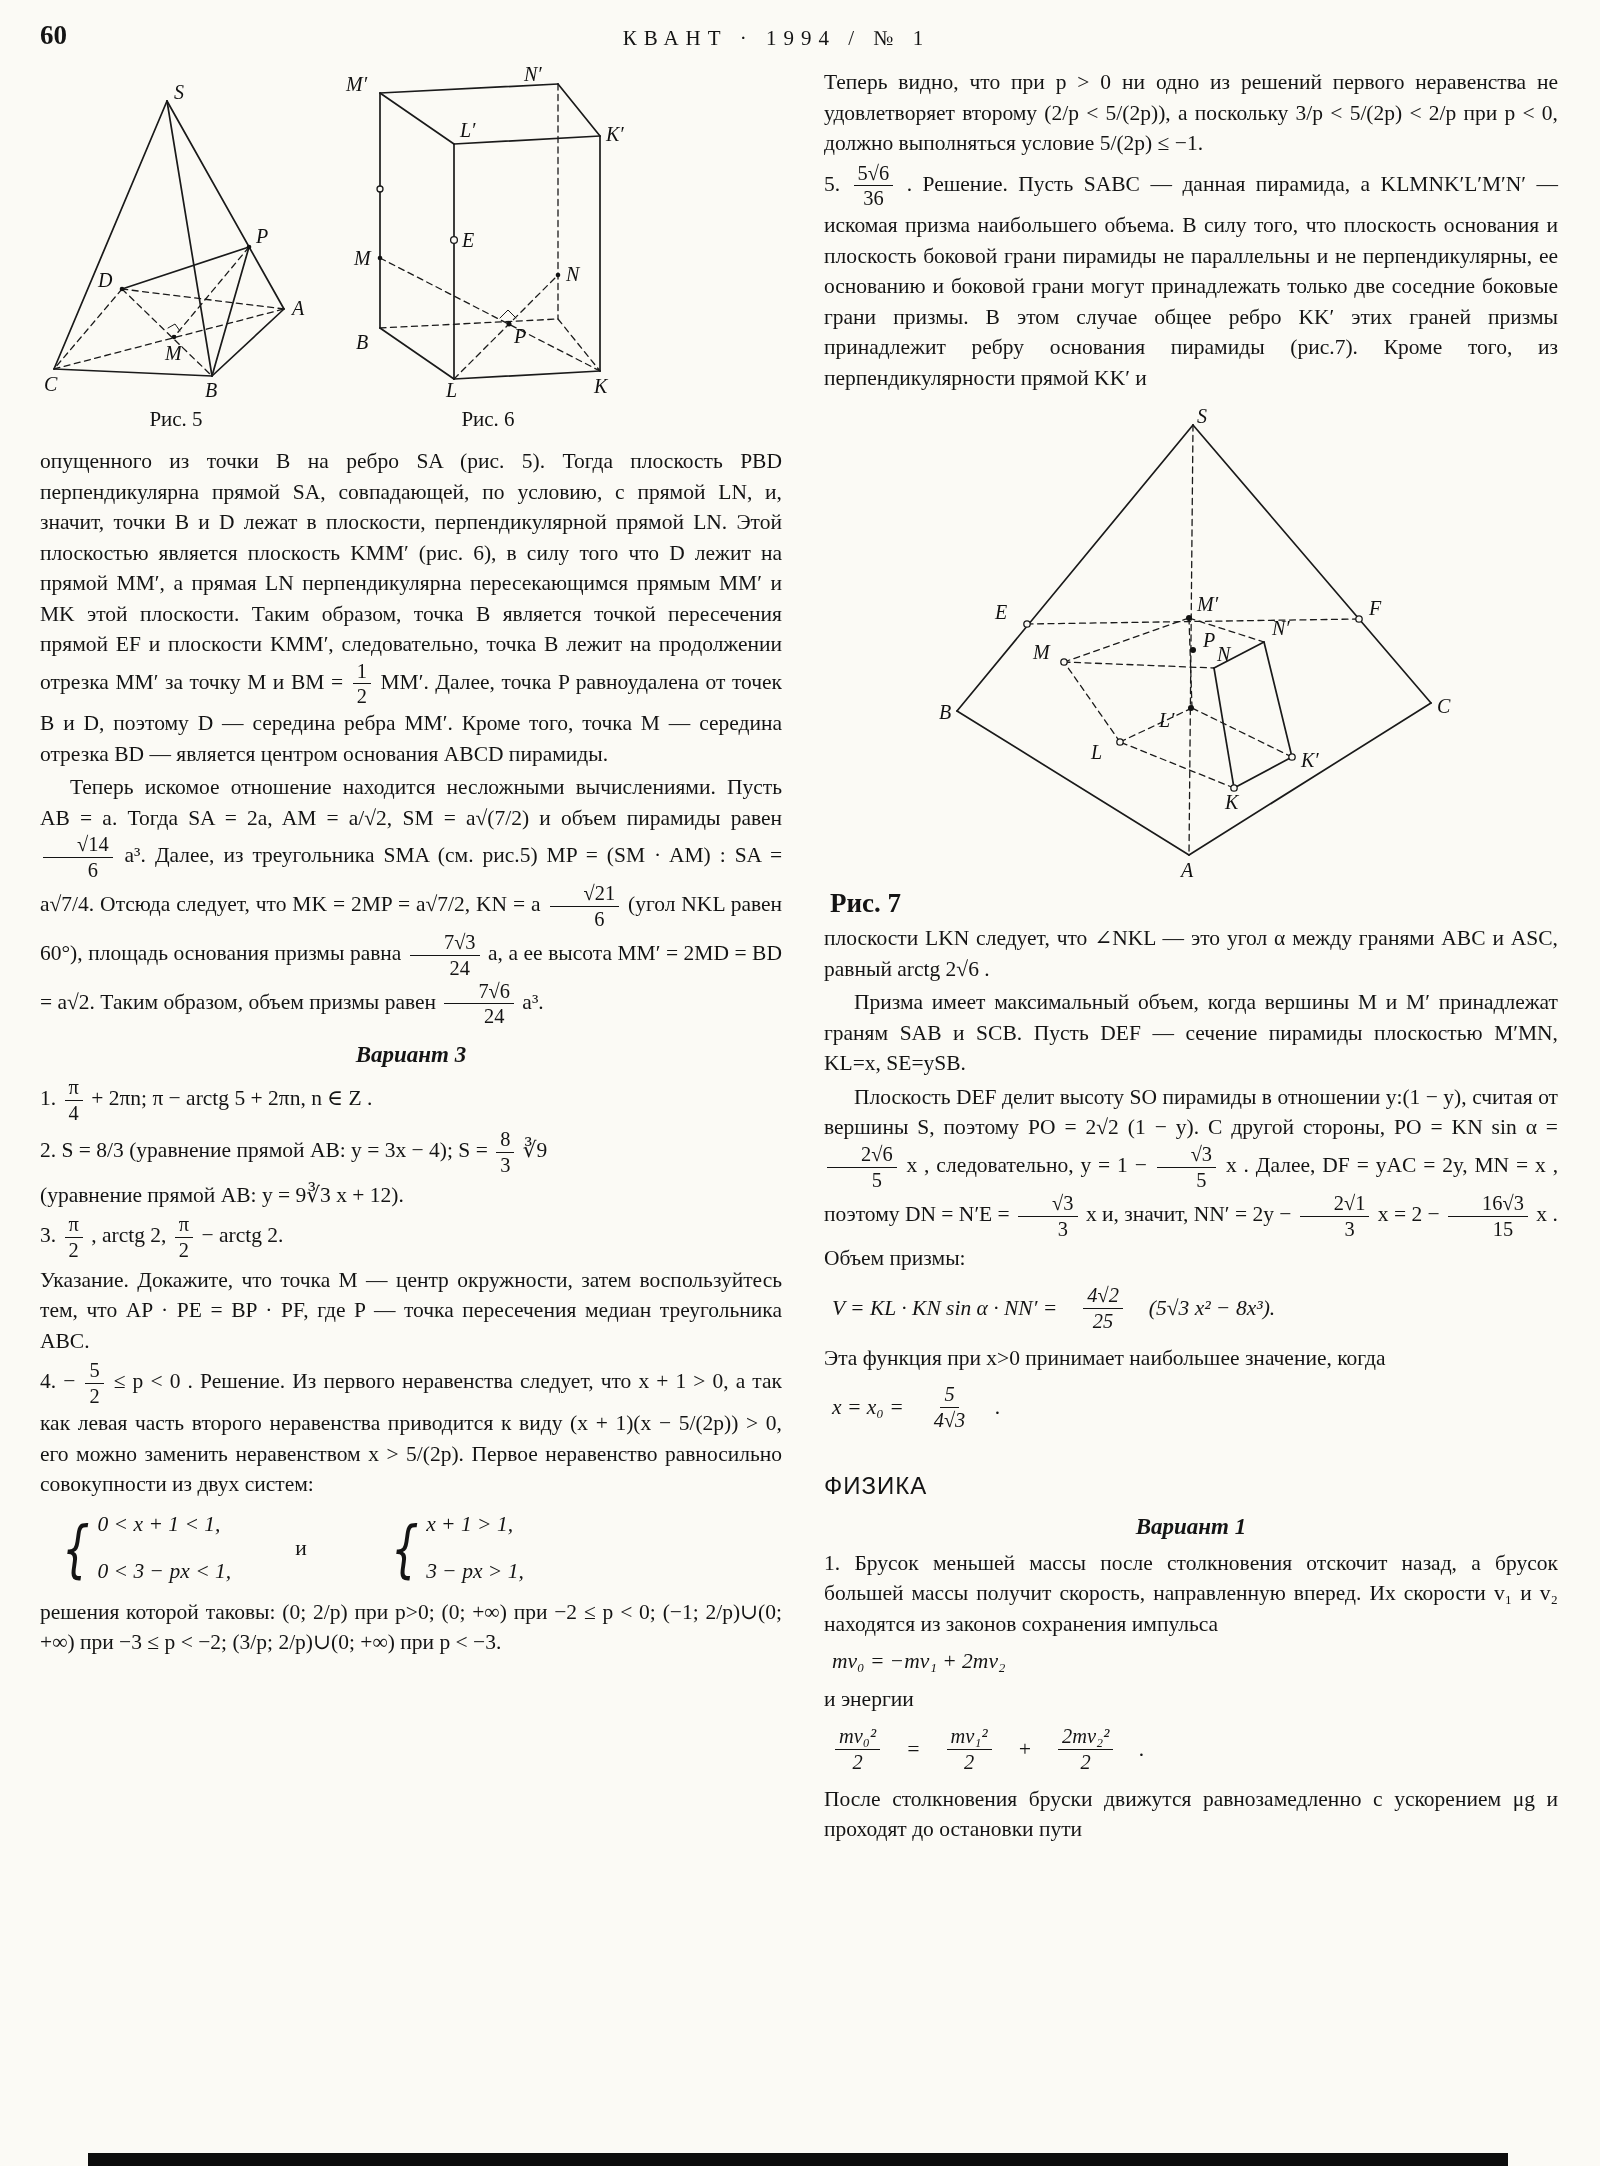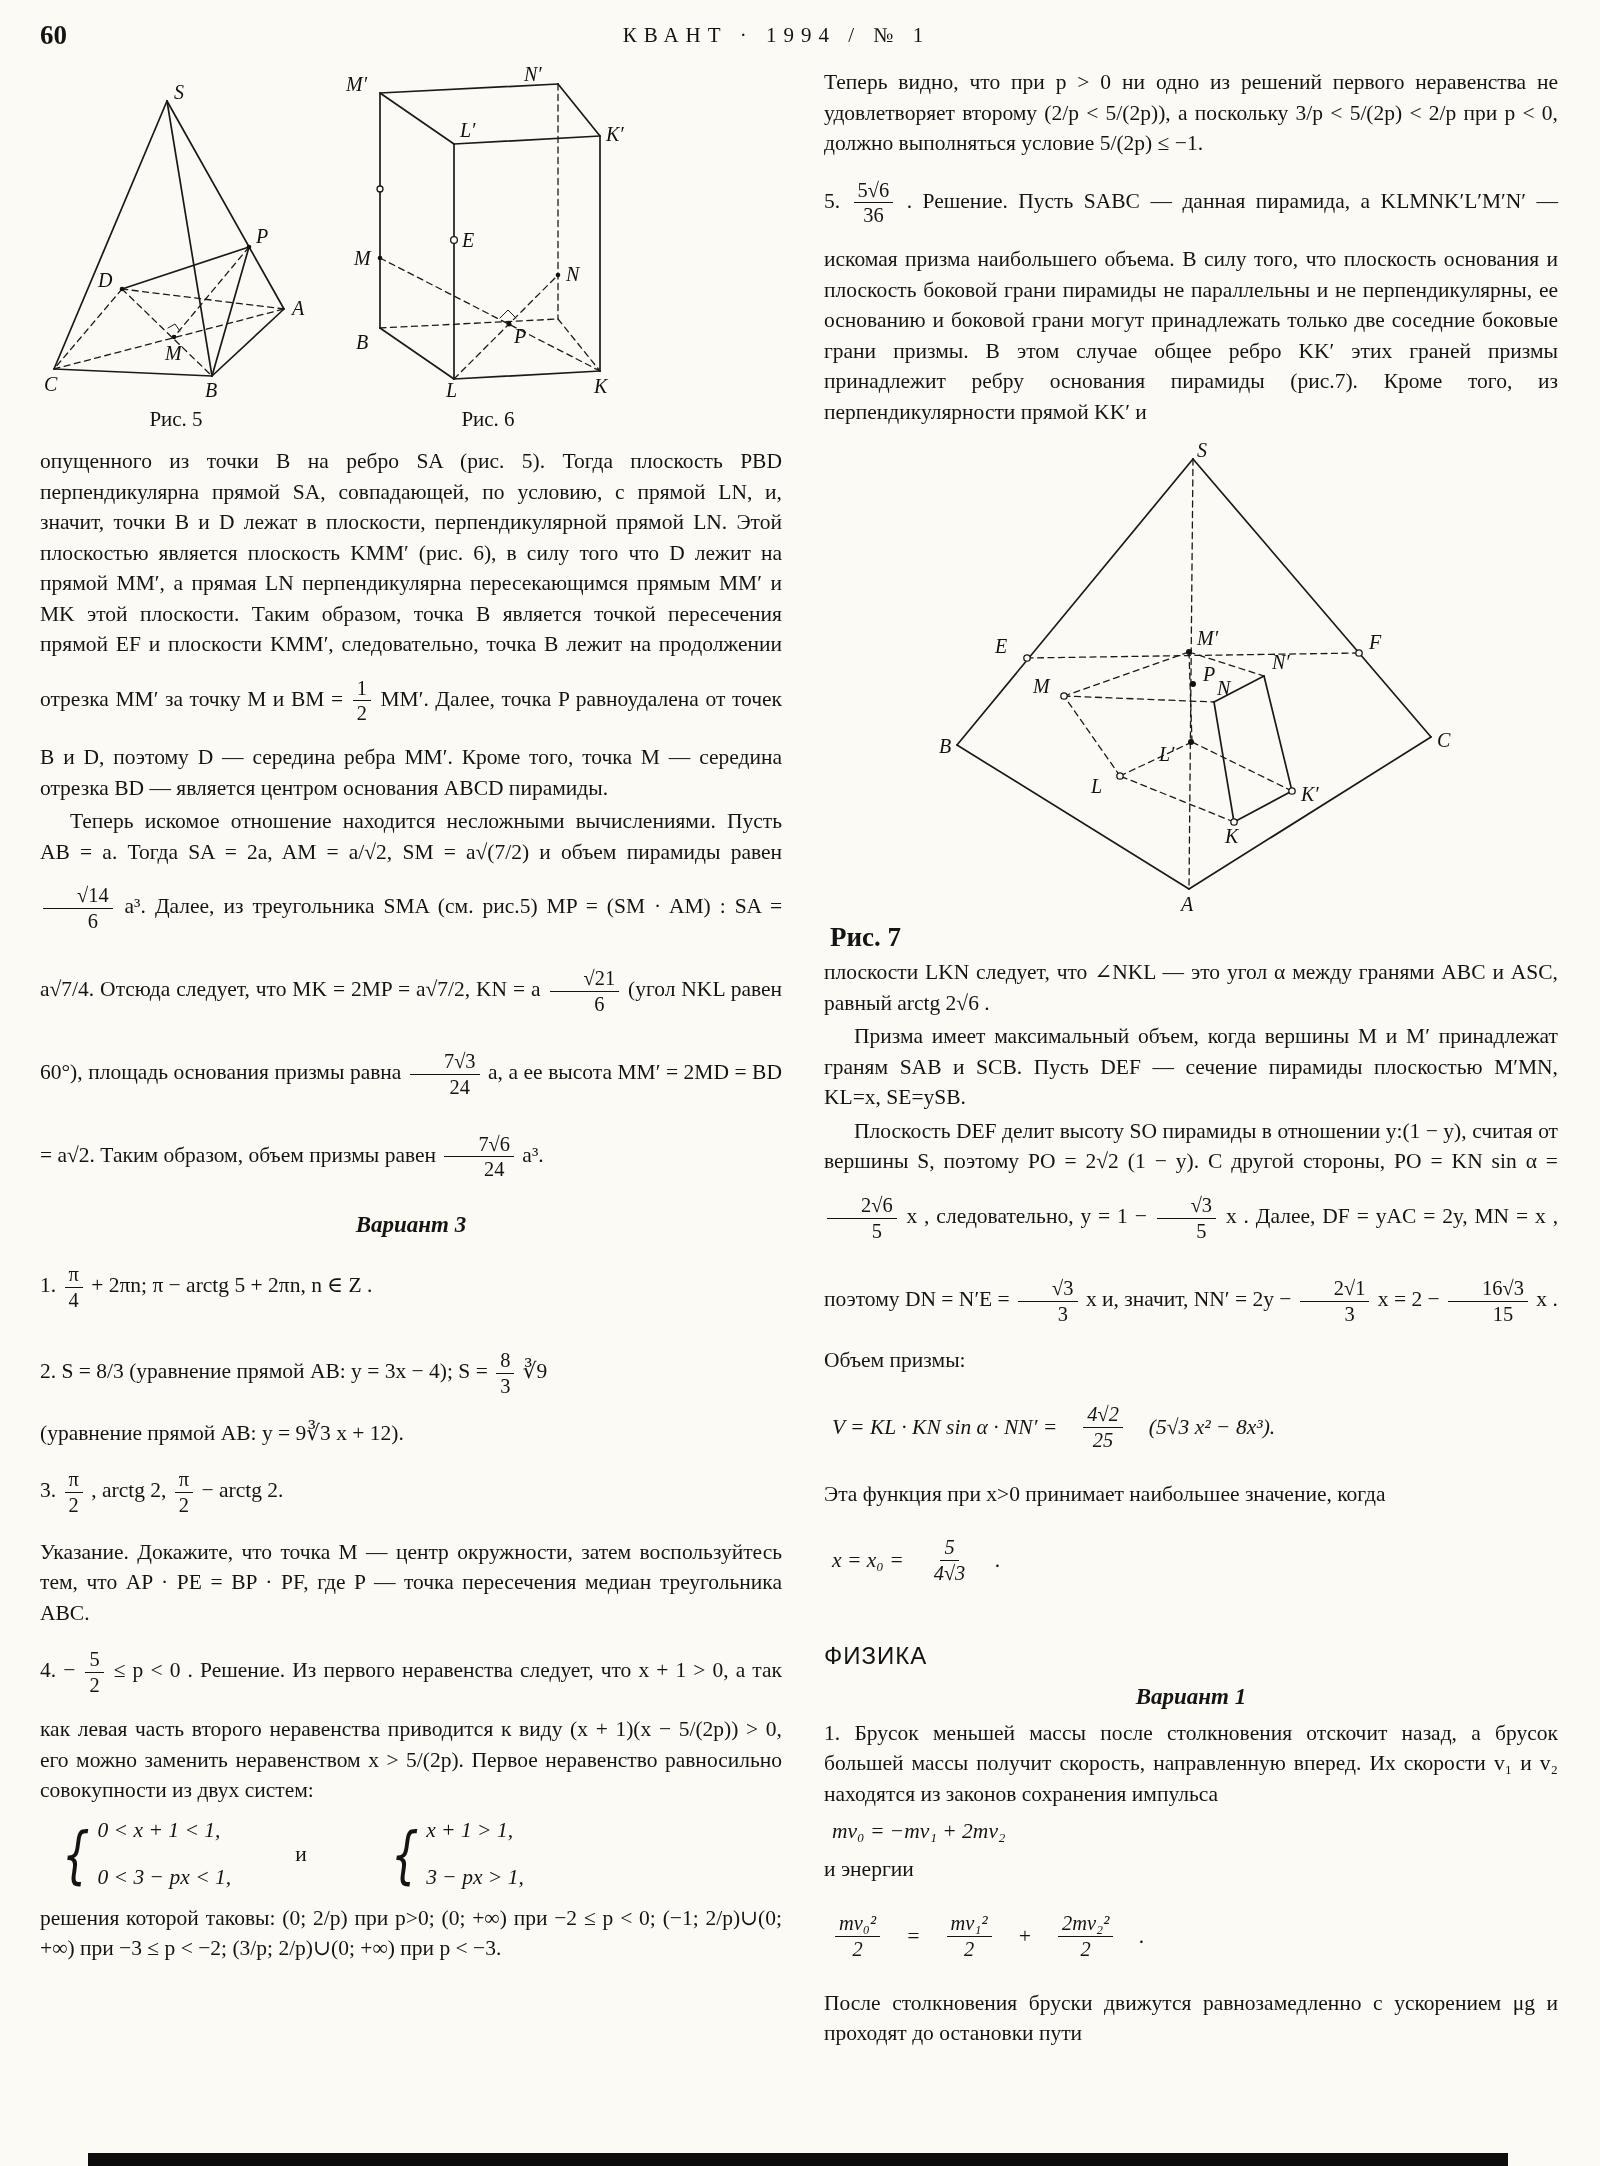--- a/index.html
+++ b/index.html
@@ -2,32 +2,32 @@
 <html><head>
 <meta charset="utf-8">
 <style>
   * { margin:0; padding:0; box-sizing:border-box; }
   html,body { background:#e8e6e0; }
   .page {
     width:1600px; height:2166px; margin:0 auto; position:relative; overflow:hidden;
     background:#fbfaf5; color:#141414;
     font-family:"Liberation Serif","DejaVu Serif",serif;
   }
-  .hdr { display:flex; align-items:center; padding:20px 44px 0 40px; }
+  .hdr { display:flex; align-items:flex-end; padding:20px 44px 0 40px; }
   .hdr .pnum { font-size:27px; font-weight:bold; }
   .hdr .journal { flex:1; text-align:center; font-size:21px; letter-spacing:7px; padding-right:70px; }
   .columns { display:flex; gap:42px; padding:16px 42px 0 40px; }
   .col-l { width:742px; }
   .col-r { width:734px; }
 
   .para { font-size:21.5px; line-height:1.42; text-align:justify; margin-bottom:3px; }
   .indent { text-indent:30px; }
   .mb8 { margin-bottom:8px; }
 
-  .frac { display:inline-flex; flex-direction:column; align-items:center; vertical-align:middle; margin:17px 3px; }
+  .frac { display:inline-flex; flex-direction:column; align-items:center; vertical-align:middle; margin:0 3px; }
   .frac .fnum { display:block; padding:0 4px 1px 4px; border-bottom:1.5px solid #141414; font-size:0.95em; line-height:1.12; text-align:center; }
   .frac .fden { display:block; padding:1px 4px 0 4px; font-size:0.95em; line-height:1.12; text-align:center; }
 
   h3.variant { font-size:23px; font-weight:bold; font-style:italic; margin:14px 0 8px 0;text-align:center; }
   h2.section { font-size:24px; font-weight:normal; font-family:"Liberation Sans","DejaVu Sans",sans-serif; letter-spacing:1px; margin:40px 0 10px 0; }
 
   .figrow { display:flex; gap:26px; align-items:flex-end; margin:0 0 14px 0; }
   figure { display:block; }
   figcaption { text-align:center; font-weight:normal; font-size:21px; margin-top:8px; }
   .fig7wrap { margin:14px auto 6px auto; width:520px; }

